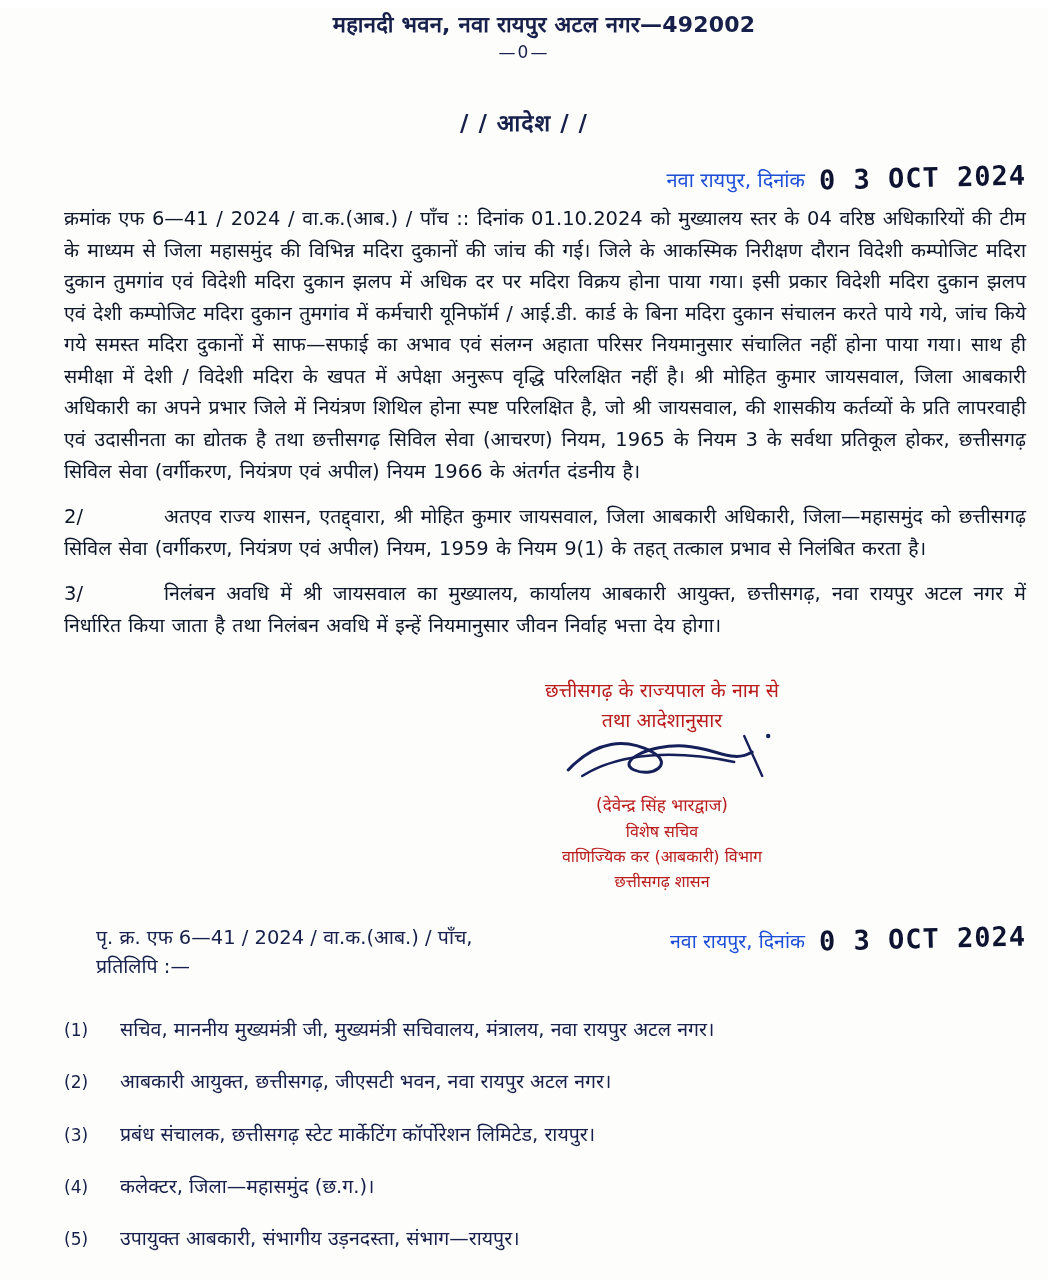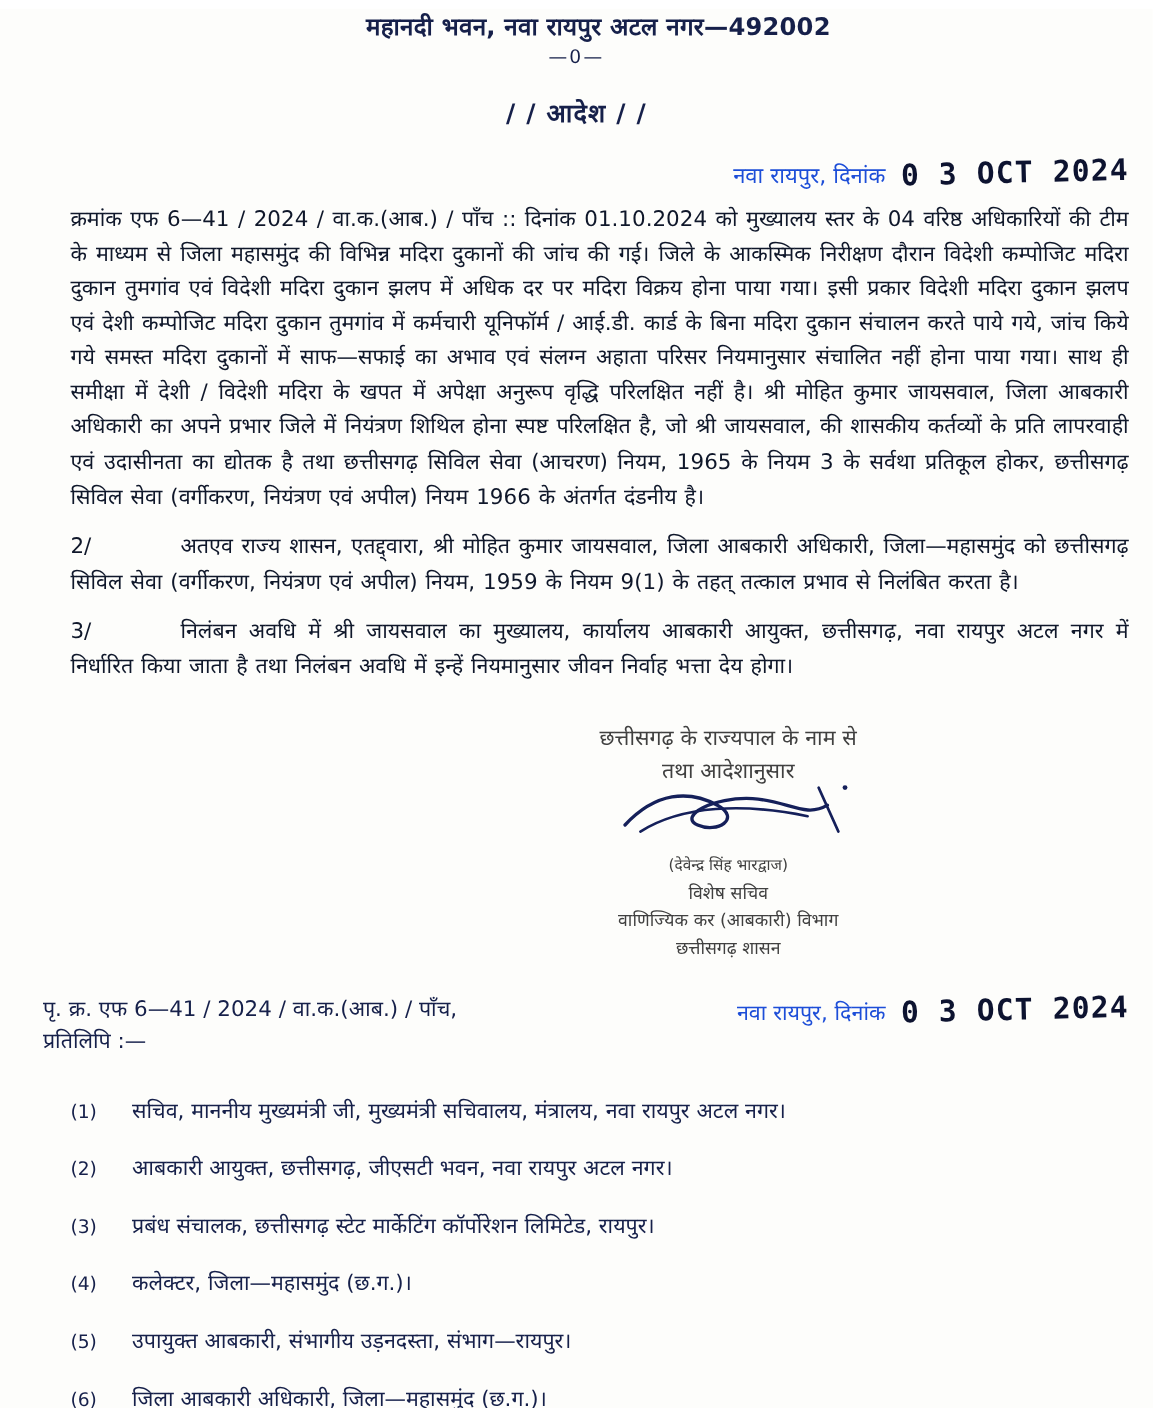--- a/index.html
+++ b/index.html
@@ -38,21 +38,21 @@
     text-align: center;
     font-size: 17px;
     margin-top: 4px;
     letter-spacing: 2px;
     color: #16204a;
   }
   .order-title {
     text-align: center;
     font-size: 23px;
     font-weight: 700;
-    margin-top: 24px;
+    margin-top: 44px;
     letter-spacing: 1px;
     color: #16204a;
   }
 
   
   .date-line {
     display: flex;
     justify-content: flex-end;
     align-items: baseline;
     margin-top: 24px;
@@ -88,41 +88,41 @@
   .idt { display: inline-block; width: 66px; }
   .numlabel { display: inline-block; width: 34px; }
 
   
   .sign-block {
     margin-top: 34px;
     text-align: center;
     padding-left: 300px;
     padding-right: 24px;
     font-size: 19.5px;
-    color: #404040;
+    color: #b91c1c;
     line-height: 1.55;
     position: relative;
   }
   .sign-scribble {
     position: relative;
     height: 54px;
   }
   .sign-scribble svg {
     position: absolute;
     left: 50%;
     top: -6px;
     transform: translateX(-46%);
   }
-  .sign-name { font-size: 14px; position: relative; display: inline-block; }
+  .sign-name { font-size: 17px; position: relative; display: inline-block; }
   .sign-desig { font-size: 16px; }
 
   
   .footer-ref {
     margin-top: 28px;
-    padding: 0 22px 0 39px;
+    padding: 0 22px 0 96px;
     display: flex;
     justify-content: space-between;
     align-items: flex-start;
   }
   .ref-left { font-size: 19.5px; line-height: 1.5; color: #16204a; }
   .ref-right { display: flex; align-items: baseline; }
   .ref-right .date-label { font-size: 19.5px; }
 
   
   .copy-list {

